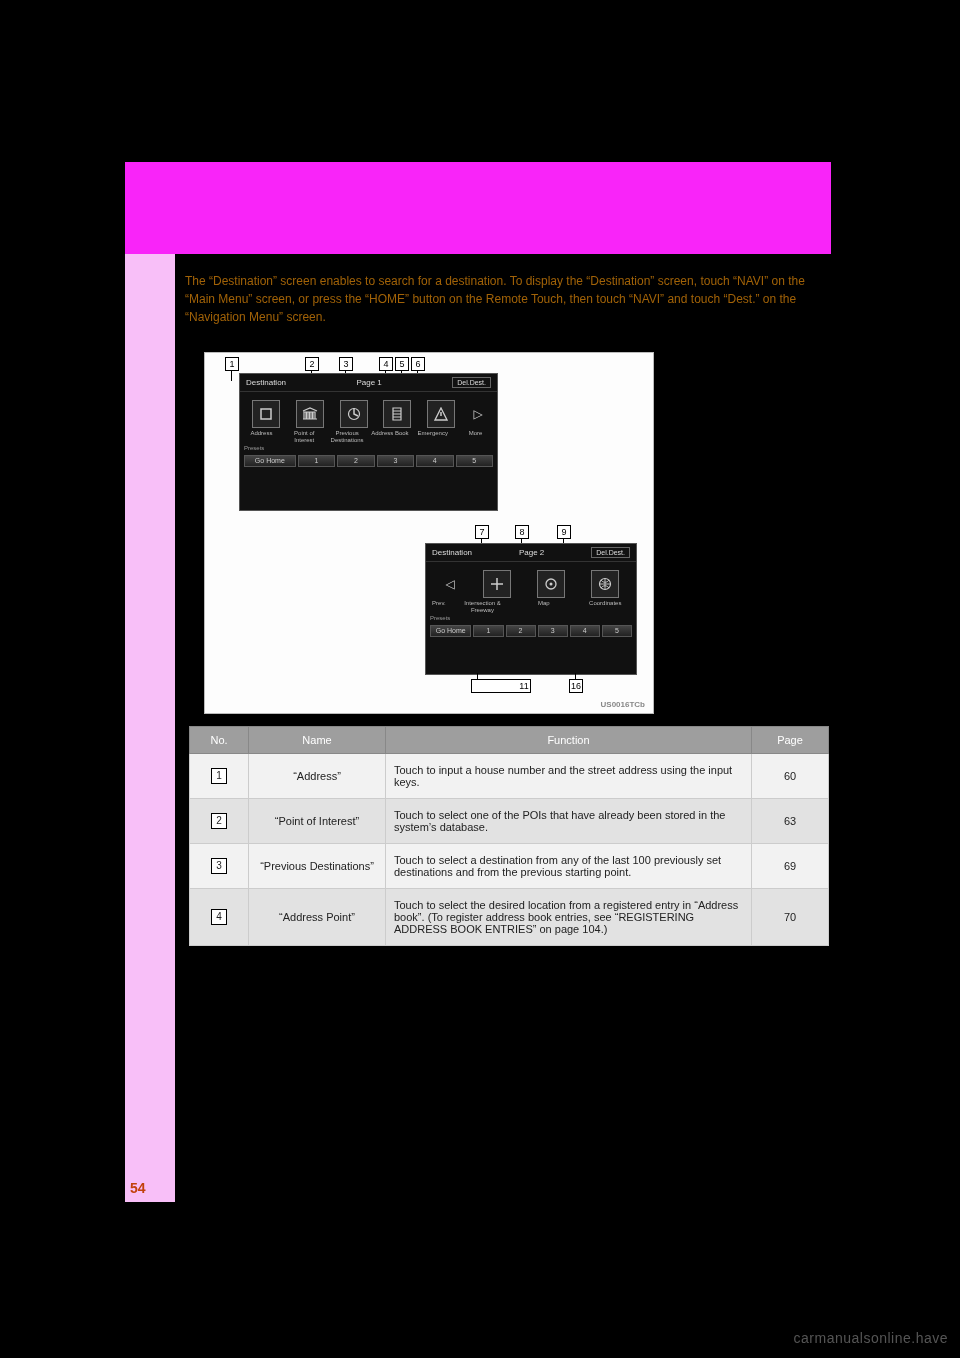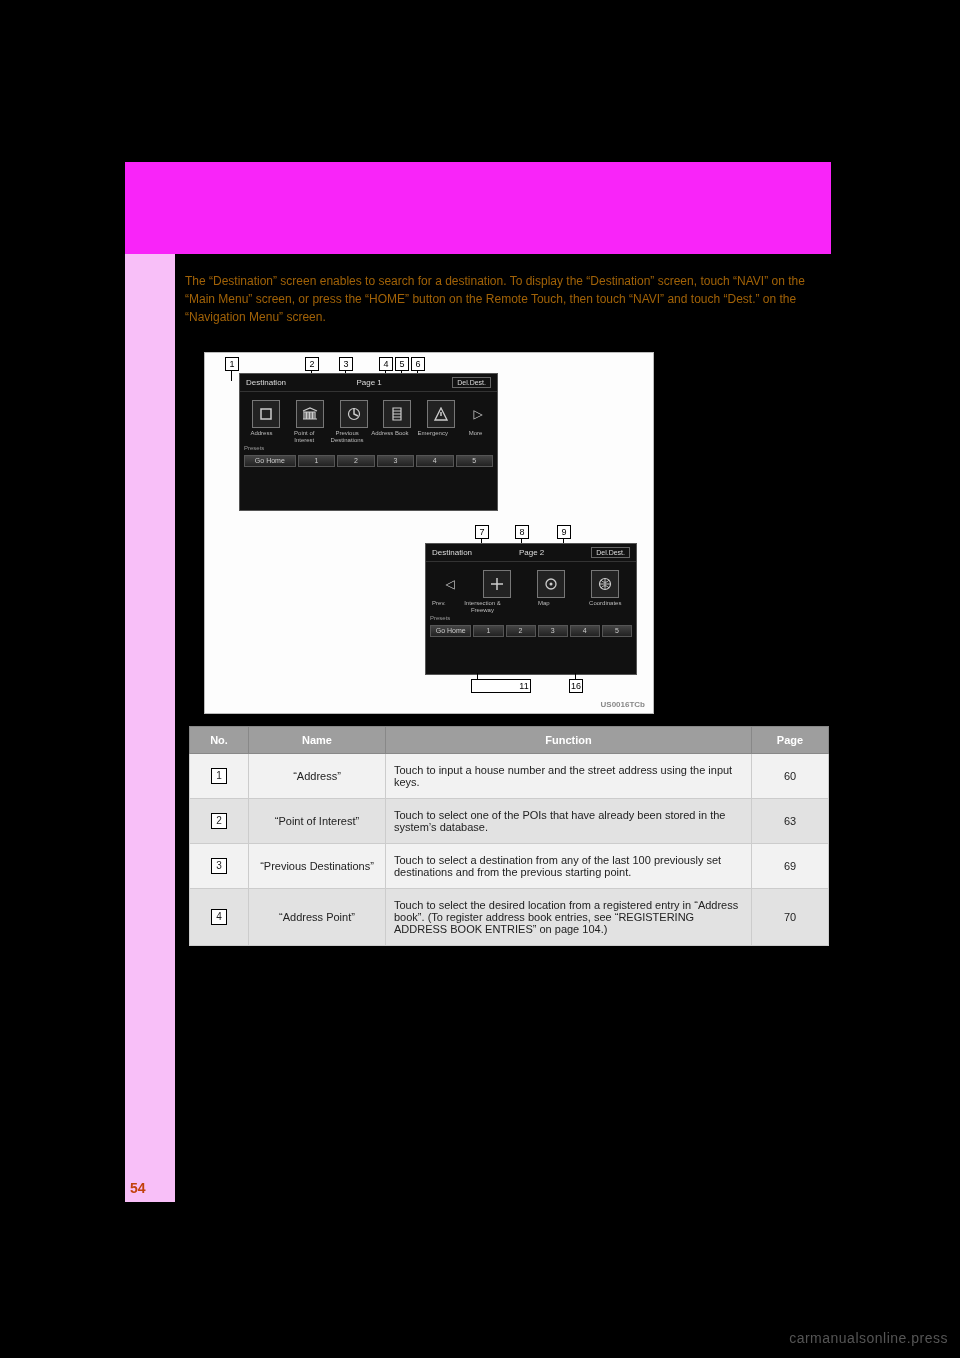--- a/index.html
+++ b/index.html
@@ -172,21 +172,21 @@
     position: absolute;
     left: 189px;
     top: 726px;
     width: 640px;
     border-collapse: collapse;
     font-size: 11px;
   }
   .desc-table thead th {
     background: #9e9e9e;
     color: #fff;
-    font-weight: bold;
+    font-weight: normal;
     padding: 7px 16px;
     border: 1px solid #888;
     text-align: center;
   }
   .desc-table tbody tr.odd td { background: #f2f2f2; }
   .desc-table tbody tr.even td { background: #e2e2e2; }
   .desc-table td {
     border: 1px solid #ccc;
     padding: 10px 8px;
     vertical-align: middle;
@@ -397,14 +397,14 @@
       <tr class="even">
         <td class="col-no"><span class="nbox">4</span></td>
         <td class="col-name">“Address Point”</td>
         <td>Touch to select the desired location from a registered entry in “Address book”. (To register address book entries, see “REGISTERING ADDRESS BOOK ENTRIES” on page 104.)</td>
         <td class="col-page">70</td>
       </tr>
     </tbody>
   </table>
 
   <div class="page-number">54</div>
-  <div class="watermark">carmanualsonline.press</div>
+  <div class="watermark">carmanualsonline.have</div>
 </div>
 
 </body></html>

